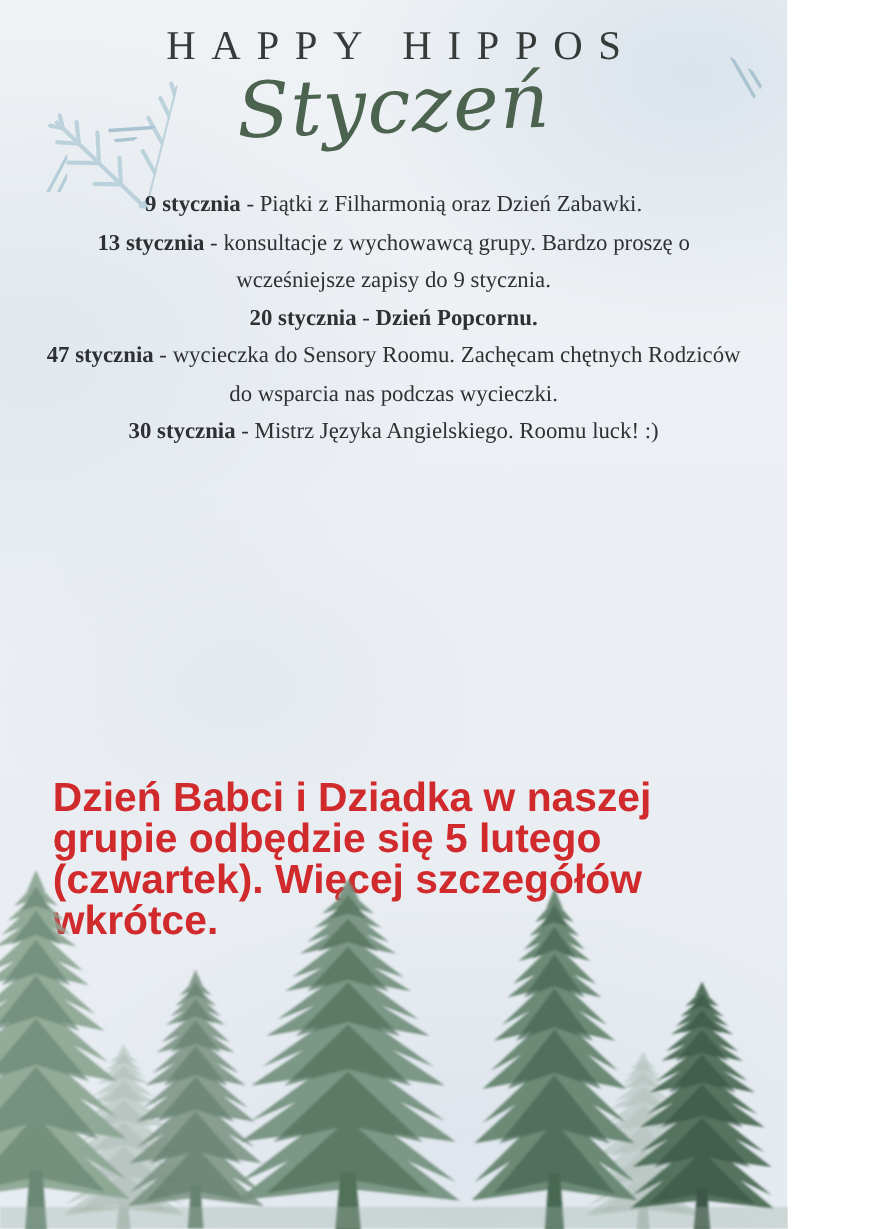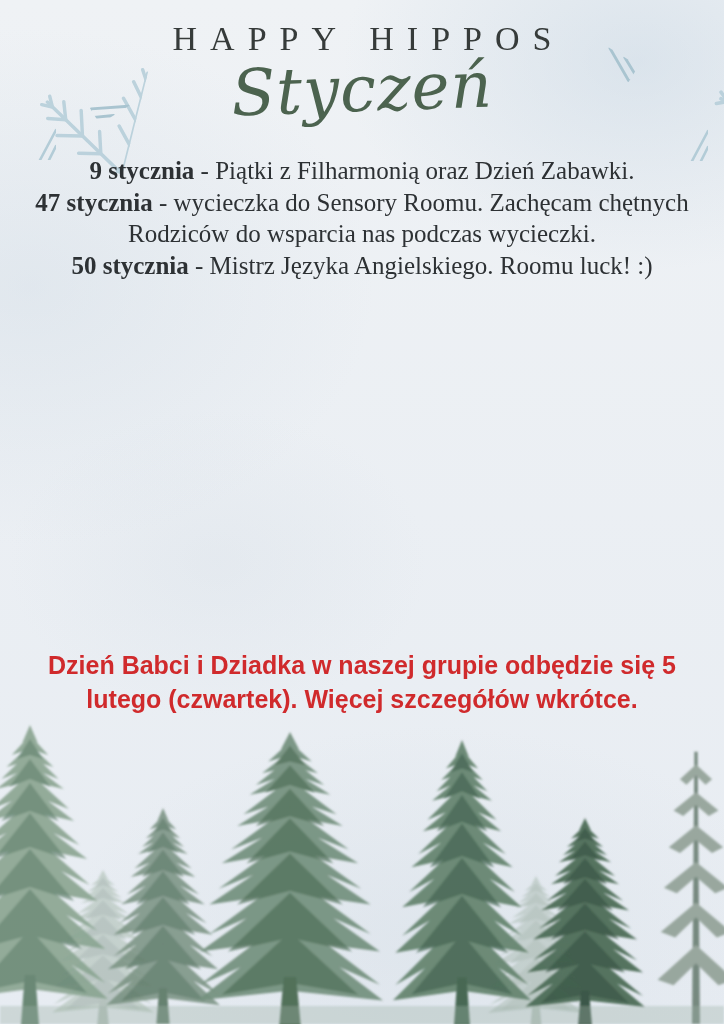--- a/index.html
+++ b/index.html
@@ -1,17 +1,17 @@
 <!DOCTYPE html>
 <html><head>
 <meta charset="utf-8">
 <style>
   html,body{margin:0;padding:0;}
   .poster{
-    position:relative; width:724px; height:1024px; overflow:hidden;
+    position:relative; width:656px; height:1024px; overflow:hidden;
     background:
       radial-gradient(ellipse 420px 300px at 88% 6%, rgba(186,205,221,.38), transparent 70%),
       radial-gradient(ellipse 480px 360px at 4% 28%, rgba(197,211,223,.30), transparent 72%),
       radial-gradient(ellipse 300px 220px at 30% 55%, rgba(205,215,224,.22), transparent 70%),
       radial-gradient(ellipse 520px 300px at 60% 92%, rgba(199,211,221,.28), transparent 72%),
       linear-gradient(#eff2f5, #e7ecf2);
     font-family:"Liberation Serif", serif;
   }
   
   .title{
@@ -21,29 +21,29 @@
   }
   .month{
     position:absolute; top:52px; left:0; right:0;
     text-align:center; font-family:"DejaVu Serif", serif; font-style:italic;
     font-size:64px; color:#4c634f; transform:rotate(-2deg); letter-spacing:1px;
   }
   
   .schedule{
     position:absolute; top:155px; left:30px; right:30px;
     text-align:center; color:#2d3134;
-    font-size:25px; line-height:31.5px;
+    font-size:19px; line-height:31.5px;
   }
   .schedule p{margin:0;}
   .schedule .b{font-weight:bold;}
   
   .announcement{
     position:absolute; top:648px; left:44px; right:44px;
-    text-align:center; font-family:"Liberation Sans", sans-serif;
-    font-weight:bold; font-size:25px; line-height:34px; color:#d02a2c;
+    font-family:"Liberation Sans", sans-serif;
+    font-weight:bold; font-size:34px; line-height:34px; color:#d02a2c;
   }
   
   .orn{position:absolute; color:#b7cfda; pointer-events:none;}
   .sf-tl{left:-78px; top:-82px; width:232px; height:232px; transform:rotate(14deg); opacity:.9;}
   .sf-tr{left:563px; top:-86px; width:244px; height:244px; transform:rotate(-8deg); opacity:.9;}
   .dia-tl{left:96px;  top:48px;  width:46px; height:74px; transform:rotate(58deg); color:#a9c4d0;}
   .dia-l {left:14px;  top:94px;  width:42px; height:66px; color:#b3ccd7;}
   .dia-tr{left:572px; top:29px;  width:46px; height:74px; transform:rotate(-58deg); color:#a9c4d0;}
   .dia-r {left:666px; top:95px;  width:42px; height:66px; color:#b3ccd7;}
   
@@ -138,22 +138,24 @@
     </svg>
   <svg class="orn dia-r" viewBox="-21 -33 42 66">
       <use href="#diamond"></use>
     </svg>
 
   <h1 class="title" style="color: rgb(54, 59, 58);">HAPPY HIPPOS</h1>
   <div class="month" style="color: rgb(76, 99, 79);">Styczeń</div>
 
   <main class="schedule">
       <p><span class="b">9 stycznia</span><span> - Piątki z Filharmonią oraz Dzień Zabawki.</span></p>
+      <p><span class="b">13 stycznia</span><span> - konsultacje z wychowawcą grupy. Bardzo proszę o wcześniejsze zapisy do 9 stycznia.</span></p>
+      <p><span class="b">20 stycznia</span><span> - </span><span class="b">Dzień Popcornu.</span></p>
       <p><span class="b">47 stycznia</span><span> - wycieczka do Sensory Roomu. Zachęcam chętnych Rodziców do wsparcia nas podczas wycieczki.</span></p>
-      <p><span class="b">50 stycznia</span><span> - Mistrz Języka Angielskiego. Roomu luck! :)</span></p>
+      <p><span class="b">30 stycznia</span><span> - Mistrz Języka Angielskiego. Roomu luck! :)</span></p>
     </main>
 
   <div class="announcement" style="color: rgb(208, 42, 44);">Dzień Babci i Dziadka w naszej grupie odbędzie się 5 lutego (czwartek). Więcej szczegółów wkrótce.</div>
 
   <svg class="forest" viewBox="0 0 724 304" preserveAspectRatio="none">
     <g filter="url(#soft)">
 
       <use href="#pine" x="0" y="0" width="120" height="300" transform="translate(52,150) scale(0.85,0.52)" style="--c1:#aabcb0;--c2:#8ca093" opacity="0.55"></use>
       <use href="#pine" x="0" y="0" width="120" height="300" transform="translate(488,156) scale(0.8,0.5)" style="--c1:#a8bab0;--c2:#8ba092" opacity="0.5"></use>
 

